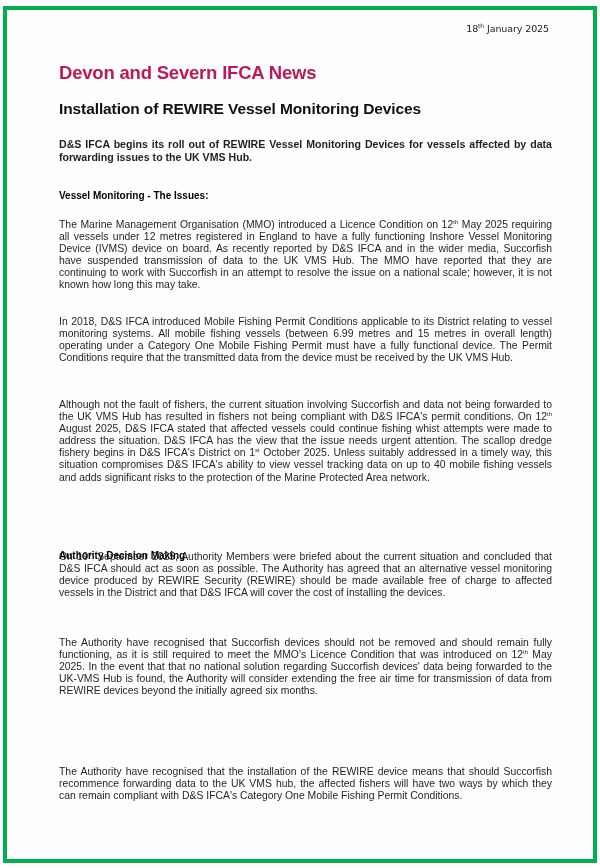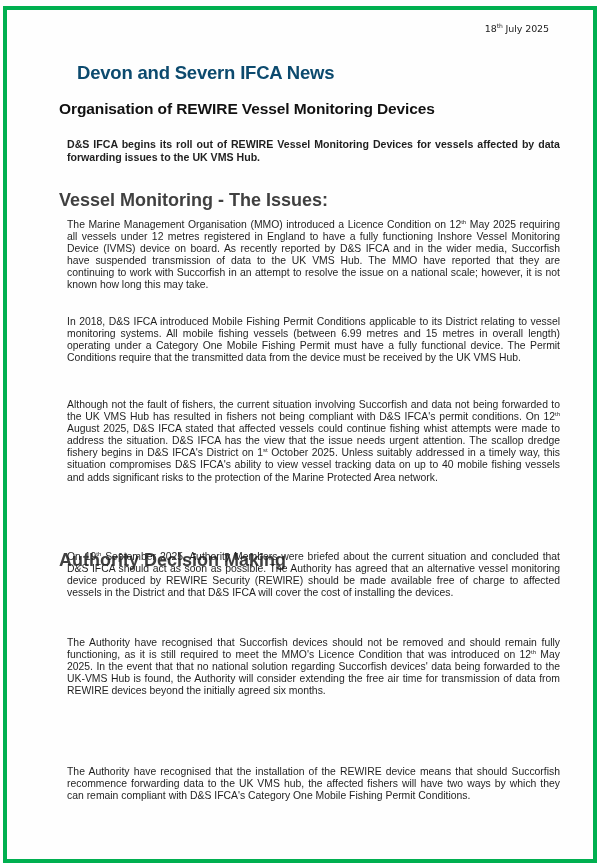--- a/index.html
+++ b/index.html
@@ -22,51 +22,49 @@
       position: absolute;
       right: 44px; top: 13px;
       font-family: "DejaVu Sans", sans-serif;
       font-size: 9.5px;
       color: #222;
       letter-spacing: -0.1px;
     }
     sup { font-size: 6px; vertical-align: super; line-height: 0; }
     .title {
       position: absolute; top: 52px; left: 0;
-      font-size: 18.5px; font-weight: bold; color: #0c4a6e;
+      font-size: 18.5px; font-weight: bold; color: #be185d;
       letter-spacing: -0.2px;
-      margin-left: 18px;
     }
     .subtitle {
       position: absolute; top: 90px; left: 0;
       font-size: 15.5px; font-weight: bold; color: #111;
       letter-spacing: -0.1px;
     }
     .para {
       position: absolute; left: 0; width: 493px;
       font-size: 10.4px; line-height: 12.1px;
       text-align: justify;
       color: #1f1f1f;
-      margin-left: 8px;
     }
     .lead { font-weight: bold; font-size: 10.6px; line-height: 13px; }
     .section-heading {
       position: absolute; left: 0;
-      font-size: 18px; font-weight: bold; color: #404040;
+      font-size: 10px; font-weight: bold; color: #000000;
     }
   </style>
 </head>
 <body>
 
 <div class="page-frame" style="border-color: rgb(0, 176, 80);">
-  <div class="date"><span>18</span><sup>th</sup><span> July 2025</span></div>
+  <div class="date"><span>18</span><sup>th</sup><span> January 2025</span></div>
 
   <div class="content">
     <div class="title">Devon and Severn IFCA News</div>
-    <div class="subtitle">Organisation of REWIRE Vessel Monitoring Devices</div>
+    <div class="subtitle">Installation of REWIRE Vessel Monitoring Devices</div>
 
     <div class="para lead" style="top:128px;">D&amp;S IFCA begins its roll out of REWIRE Vessel Monitoring Devices for vessels affected by data forwarding issues to the UK VMS Hub.</div>
 
     <div class="section-heading" style="top:180px;">Vessel Monitoring - The Issues:</div>
 
     <div class="para" style="top:209px;"><span>The Marine Management Organisation (MMO) introduced a Licence Condition on 12</span><sup>th</sup><span> May 2025 requiring all vessels under 12 metres registered in England to have a fully functioning Inshore Vessel Monitoring Device (IVMS) device on board.  As recently reported by D&amp;S IFCA and in the wider media, Succorfish have suspended transmission of data to the UK VMS Hub. The MMO have reported that they are continuing to work with Succorfish in an attempt to resolve the issue on a national scale; however, it is not known how long this may take.</span></div>
 
     <div class="para" style="top:306px;">In 2018, D&amp;S IFCA introduced Mobile Fishing Permit Conditions applicable to its District relating to vessel monitoring systems. All mobile fishing vessels (between 6.99 metres and 15 metres in overall length) operating under a Category One Mobile Fishing Permit must have a fully functional device. The Permit Conditions require that the transmitted data from the device must be received by the UK VMS Hub.</div>
 
     <div class="para" style="top:389px;"><span>Although not the fault of fishers, the current situation involving Succorfish and data not being forwarded to the UK VMS Hub has resulted in fishers not being compliant with D&amp;S IFCA's permit conditions.  On 12</span><sup>th</sup><span> August 2025, D&amp;S IFCA stated that affected vessels could continue fishing whist attempts were made to address the situation. D&amp;S IFCA has the view that the issue needs urgent attention. The scallop dredge fishery begins in D&amp;S IFCA's District on 1</span><sup>st</sup><span> October 2025. Unless suitably addressed in a timely way, this situation compromises D&amp;S IFCA's ability to view vessel tracking data on up to 40 mobile fishing vessels and adds significant risks to the protection of the Marine Protected Area network.</span></div>

